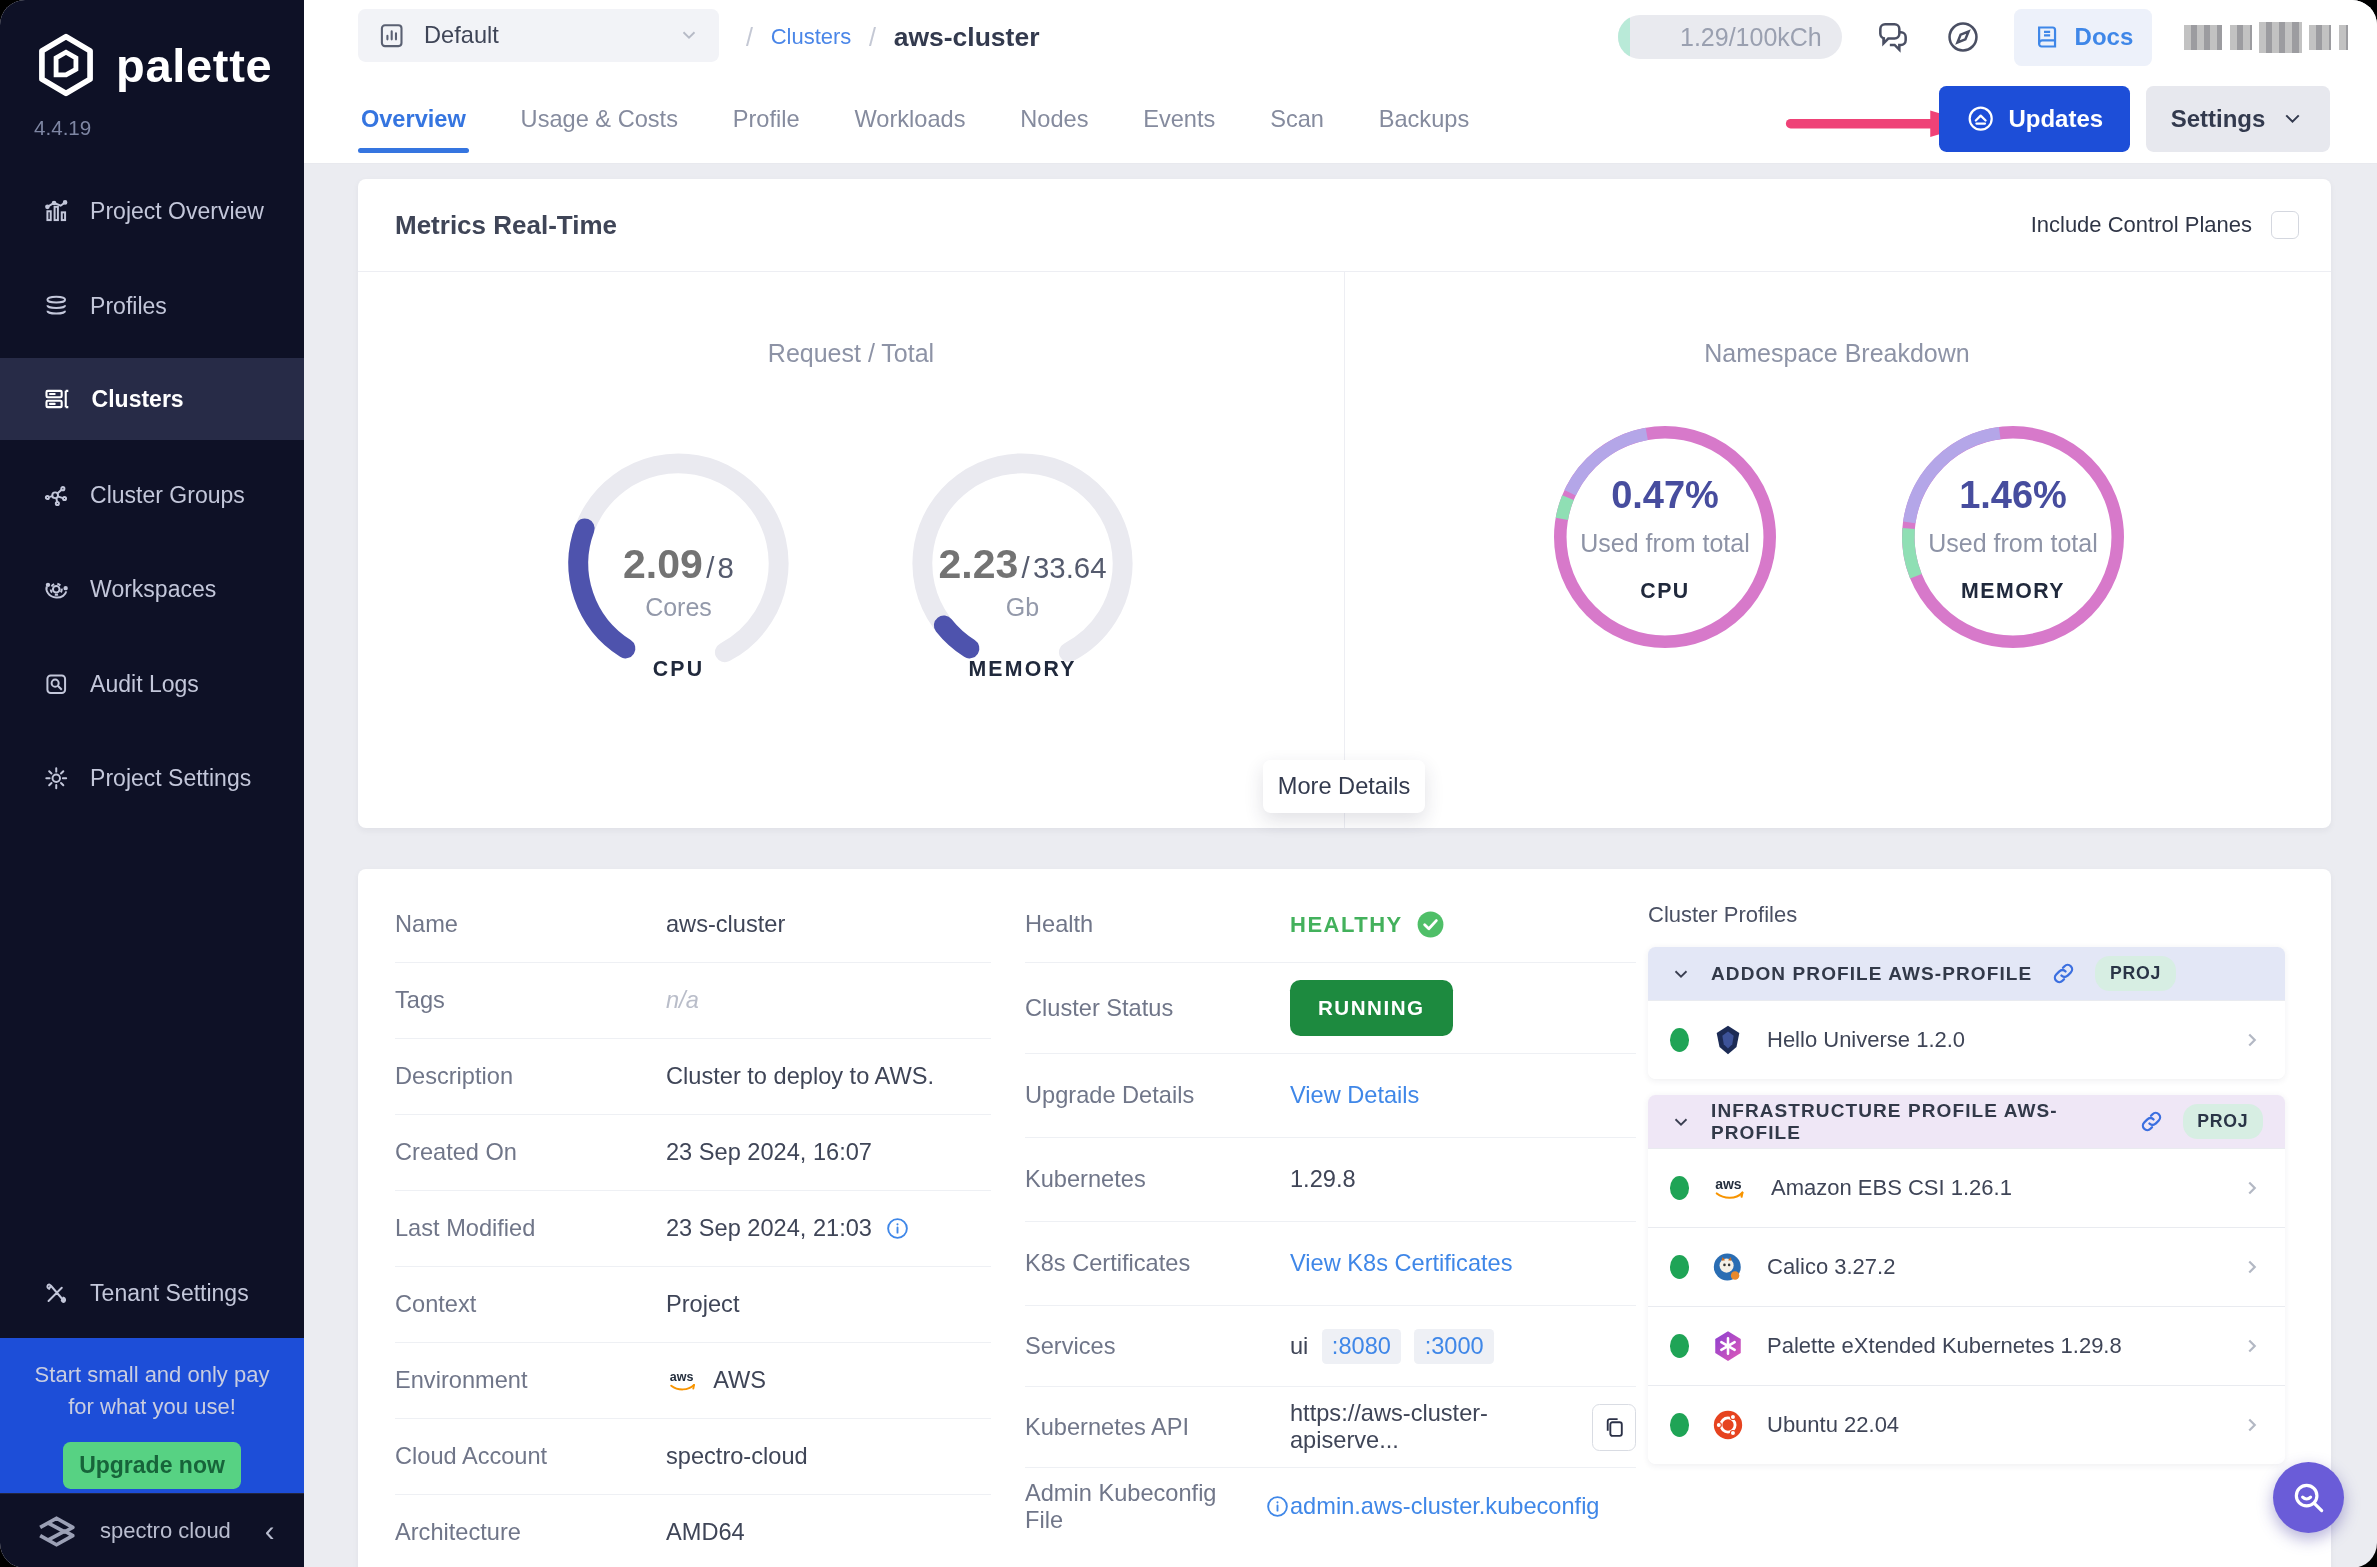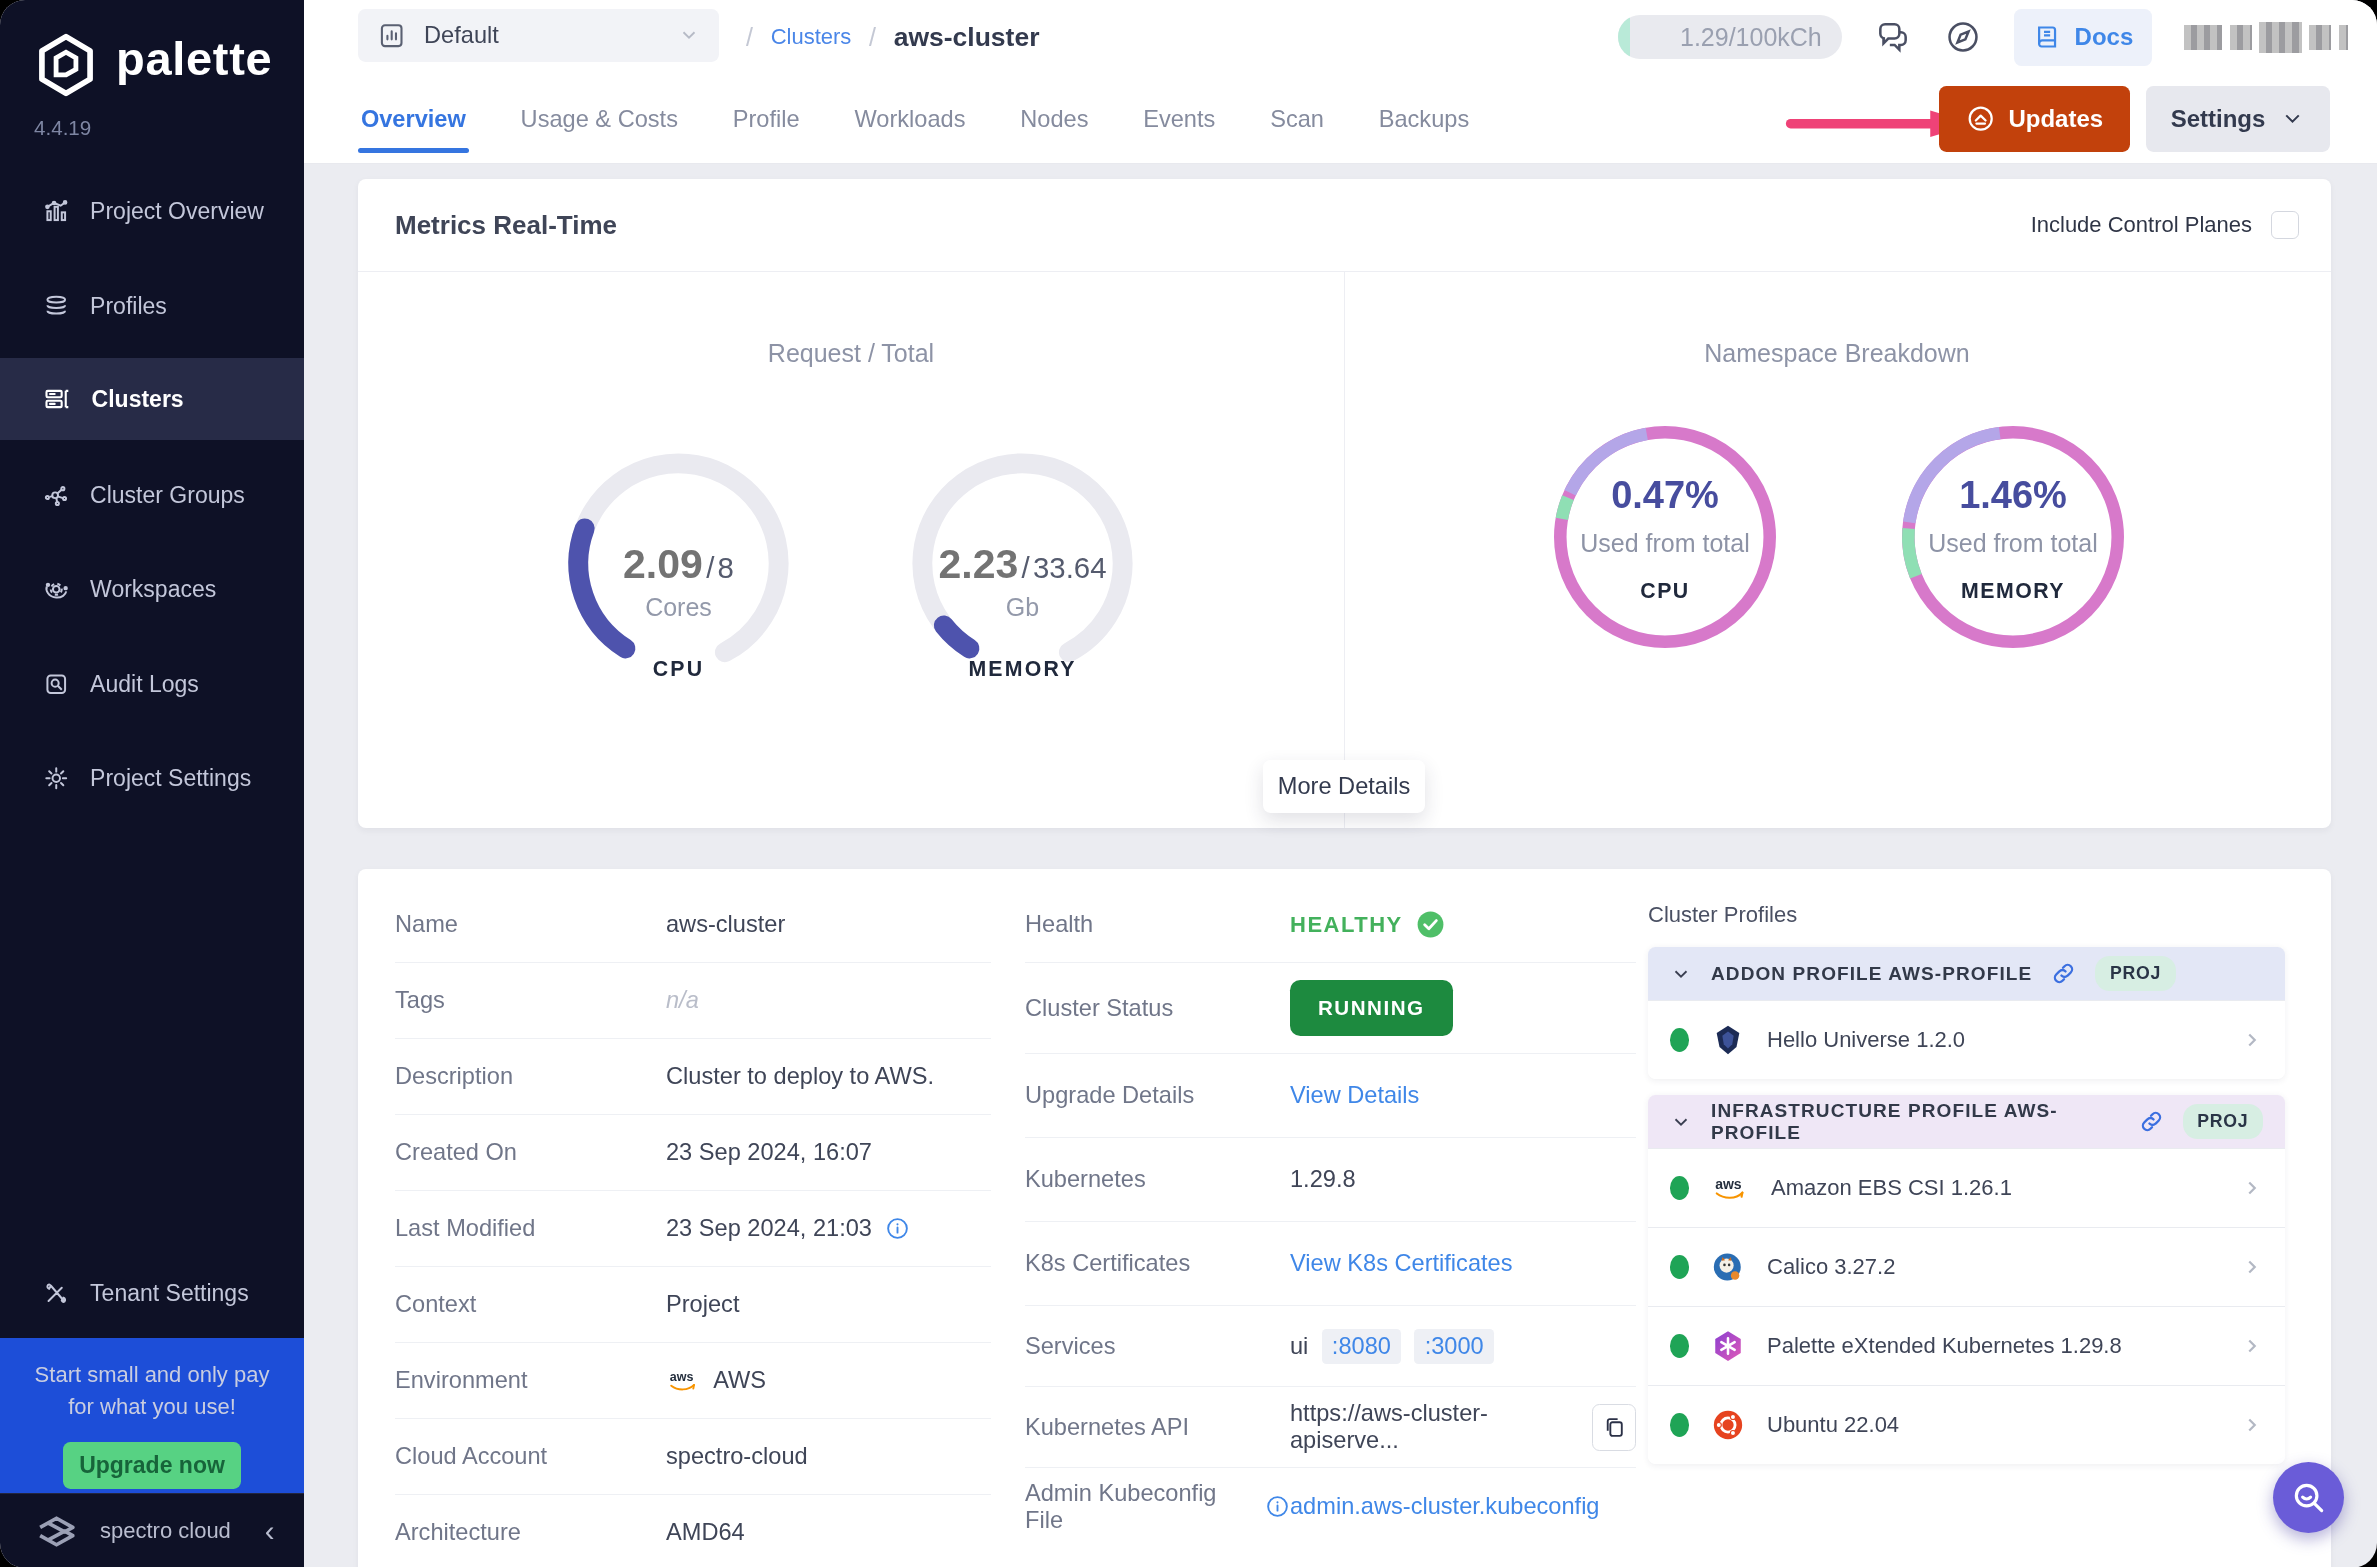--- a/index.html
+++ b/index.html
@@ -3,21 +3,21 @@
 <meta charset="utf-8">
 <style>
   html,body{margin:0;padding:0;background:#000;}
   *{box-sizing:border-box;}
   .app{position:relative;width:2377px;height:1568px;background:#ebecf1;
        font-family:"Liberation Sans","DejaVu Sans",sans-serif;overflow:hidden;border-radius:25px;}
   svg{display:block;}
 
   
   .sidebar{position:absolute;left:0;top:0;width:304px;height:1568px;background:#0e1126;}
-  .logo{position:absolute;left:32px;top:31px;display:flex;gap:16px;}
+  .logo{position:absolute;left:32px;top:31px;display:flex;align-items:center;gap:16px;}
   .logo-word{color:#fff;font-size:47px;font-weight:700;letter-spacing:0.7px;}
   .version{position:absolute;left:34px;top:116px;color:#7e86a3;font-size:20.6px;}
   .side-item{position:absolute;left:0;width:304px;height:52px;display:flex;align-items:center;gap:20.6px;padding-left:43px;cursor:pointer;}
   .side-item .lab{color:#c3c7da;font-size:23px;}
   .side-item.sel{height:82px;background:#272b47;}
   .side-item.sel .lab{color:#ffffff;font-weight:600;}
   .promo{position:absolute;left:0;top:1338px;width:304px;height:155px;background:#1d4ed8;
          display:flex;flex-direction:column;align-items:center;padding-top:20.6px;}
   .promo-text{color:#c9cde0;font-size:22px;line-height:32px;text-align:center;}
   .upgrade-btn{margin-top:19px;width:178px;height:47px;background:#57d283;border-radius:7.4px;border:none;
@@ -48,21 +48,21 @@
   .redacted{display:flex;align-items:center;gap:7.4px;}
   .redact{height:25px;background:repeating-linear-gradient(90deg,#c2c2c2 0 6.6px,#9c9ca0 6.6px 13.2px);}
 
   
   .tabsrow{position:absolute;left:304px;top:74px;width:2073px;height:90px;background:#fff;border-bottom:0.7px solid #e8e9ee;}
   .tabs{position:absolute;left:54px;top:0;height:90px;display:flex;align-items:center;gap:49px;}
   .tab{font-size:23.6px;color:#858b9e;cursor:pointer;position:relative;padding:28px 2.9px;}
   .tab.active{color:#3575e0;font-weight:600;}
   .tab.active:after{content:"";position:absolute;left:0;right:0;bottom:7.4px;height:5.2px;background:#3575e0;border-radius:2.9px;}
   .tab-actions{position:absolute;right:47px;top:11.8px;display:flex;gap:16px;align-items:center;}
-  .updates-btn{height:66px;background:#c2410c;border:none;border-radius:7.4px;display:flex;align-items:center;gap:13.2px;
+  .updates-btn{height:66px;background:#1d4ed8;border:none;border-radius:7.4px;display:flex;align-items:center;gap:13.2px;
                padding:0 26.5px;cursor:pointer;}
   .updates-btn .txt{color:#fff;font-size:24px;font-weight:600;}
   .settings-btn{height:66px;background:#e7e8ee;border:none;border-radius:7.4px;display:flex;align-items:center;gap:14.7px;
                 padding:0 25px;cursor:pointer;}
   .settings-btn .txt{color:#333a4e;font-size:24px;font-weight:600;}
   .arrow-anno{position:absolute;right:395px;top:35px;}
 
   
   .card{position:absolute;background:#fff;border-radius:8px;box-shadow:0 2.2px 5.9px rgba(30,35,60,.05);}
   .metrics-card{left:358px;top:179px;width:1973px;height:649px;}

